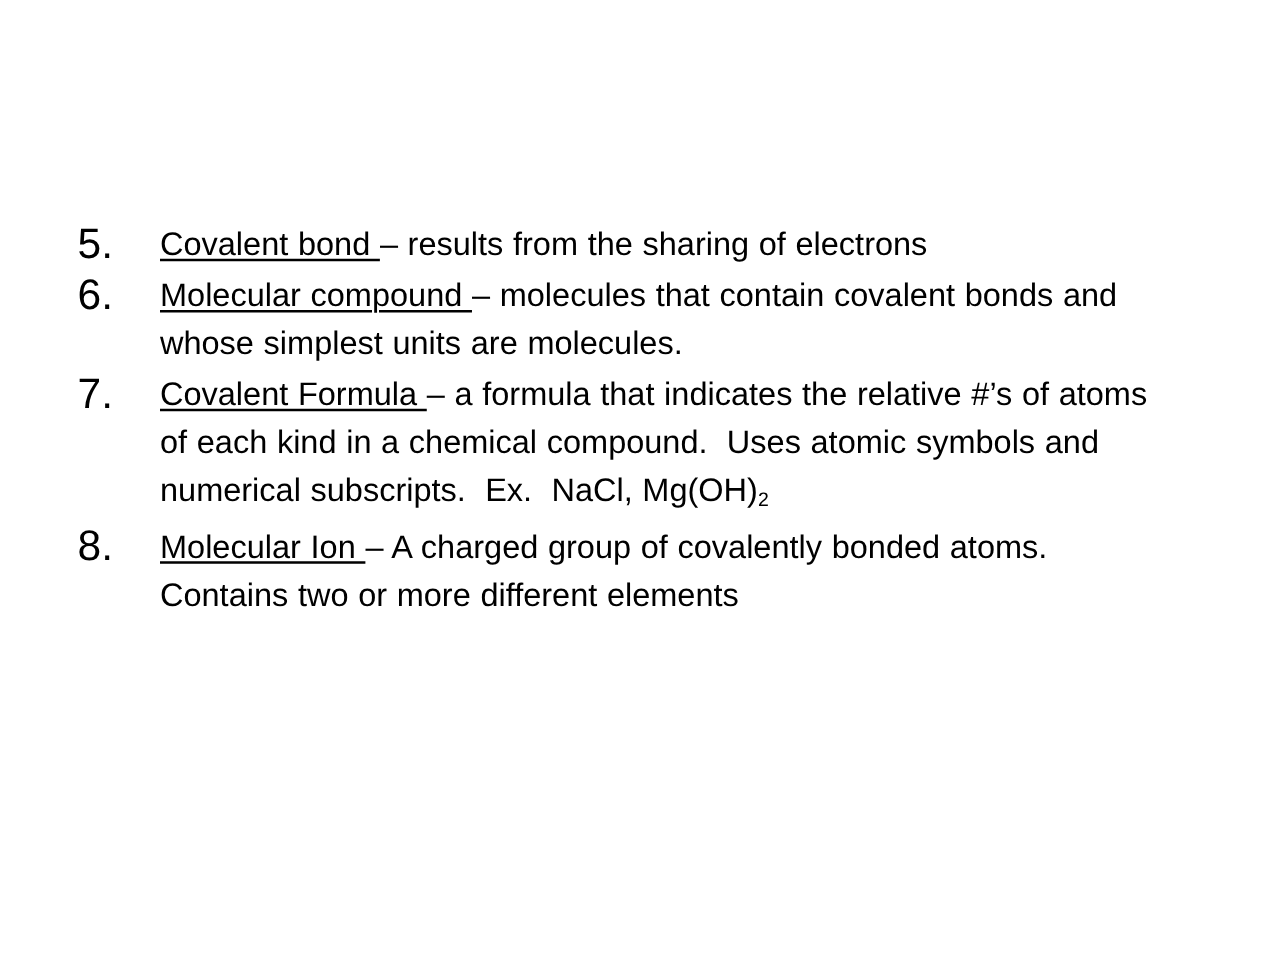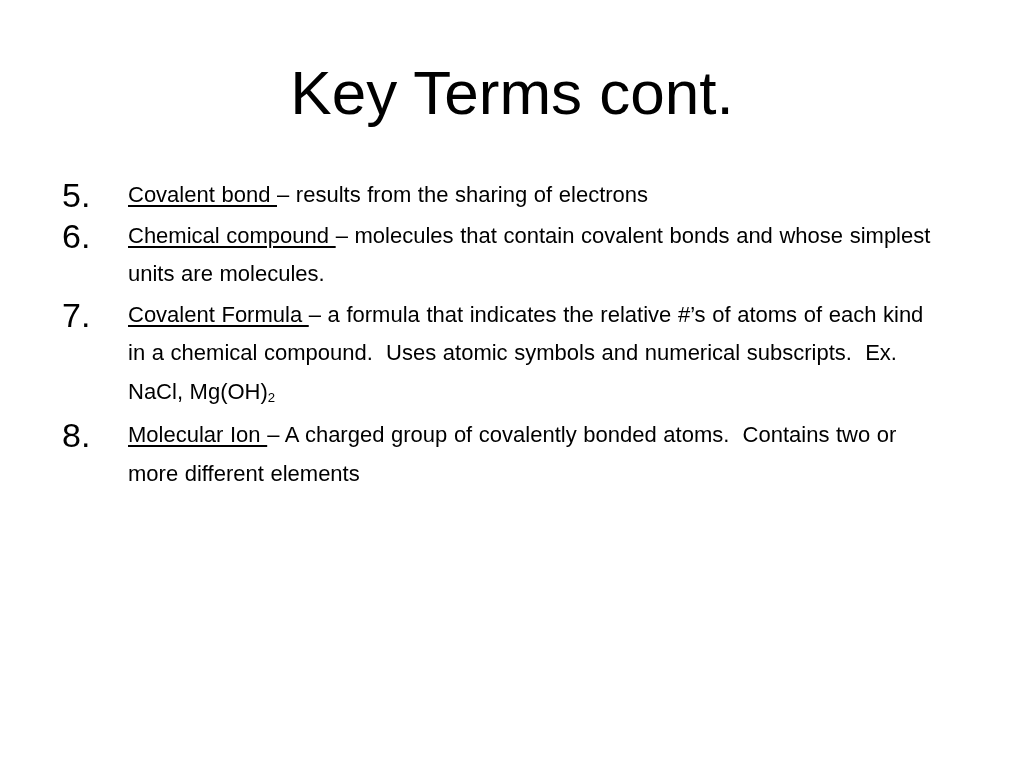--- a/index.html
+++ b/index.html
@@ -54,21 +54,21 @@
     width: 72px;
     text-align: left;
     padding-left: 6px;
     box-sizing: border-box;
     font-size: 34px;
     line-height: 38.5px;
   }
   .term-body {
     flex: 1 1 auto;
     max-width: 818px;
-    font-size: 22px;
+    font-size: 26px;
     line-height: 38.5px;
     word-spacing: 0.5px;
   }
   .term-name {
     text-decoration: underline;
     text-underline-offset: 3px;
     text-decoration-thickness: 2px;
   }
   sub {
     font-size: 0.6em;
@@ -77,32 +77,31 @@
     top: 0.28em;
   }
   
   .term-def, .term-body { white-space: pre-wrap; }
 </style>
 </head>
 <body>
 
 <div id="slide">
 
-  <div id="slide-title">Key Terms cont.</div>
 
   <div id="body-list">
 
     <div class="term-item">
       <span class="term-number">5.</span>
       <span class="term-body"><span class="term-name">Covalent bond </span><span class="term-def">– results from the sharing of electrons</span></span>
     </div>
 
     <div class="term-item">
       <span class="term-number">6.</span>
-      <span class="term-body"><span class="term-name">Chemical compound </span><span class="term-def">– molecules that contain covalent bonds and whose simplest units are molecules.</span></span>
+      <span class="term-body"><span class="term-name">Molecular compound </span><span class="term-def">– molecules that contain covalent bonds and whose simplest units are molecules.</span></span>
     </div>
 
     <div class="term-item">
       <span class="term-number">7.</span>
       <span class="term-body"><span class="term-name">Covalent Formula </span><span class="term-def">– a formula that indicates the relative #’s of atoms of each kind in a chemical compound.  Uses atomic symbols and numerical subscripts.  Ex.  NaCl, Mg(OH)</span><sub>2</sub></span>
     </div>
 
     <div class="term-item">
       <span class="term-number">8.</span>
       <span class="term-body"><span class="term-name">Molecular Ion </span><span class="term-def">– A charged group of covalently bonded atoms.  Contains two or more different elements</span></span>

